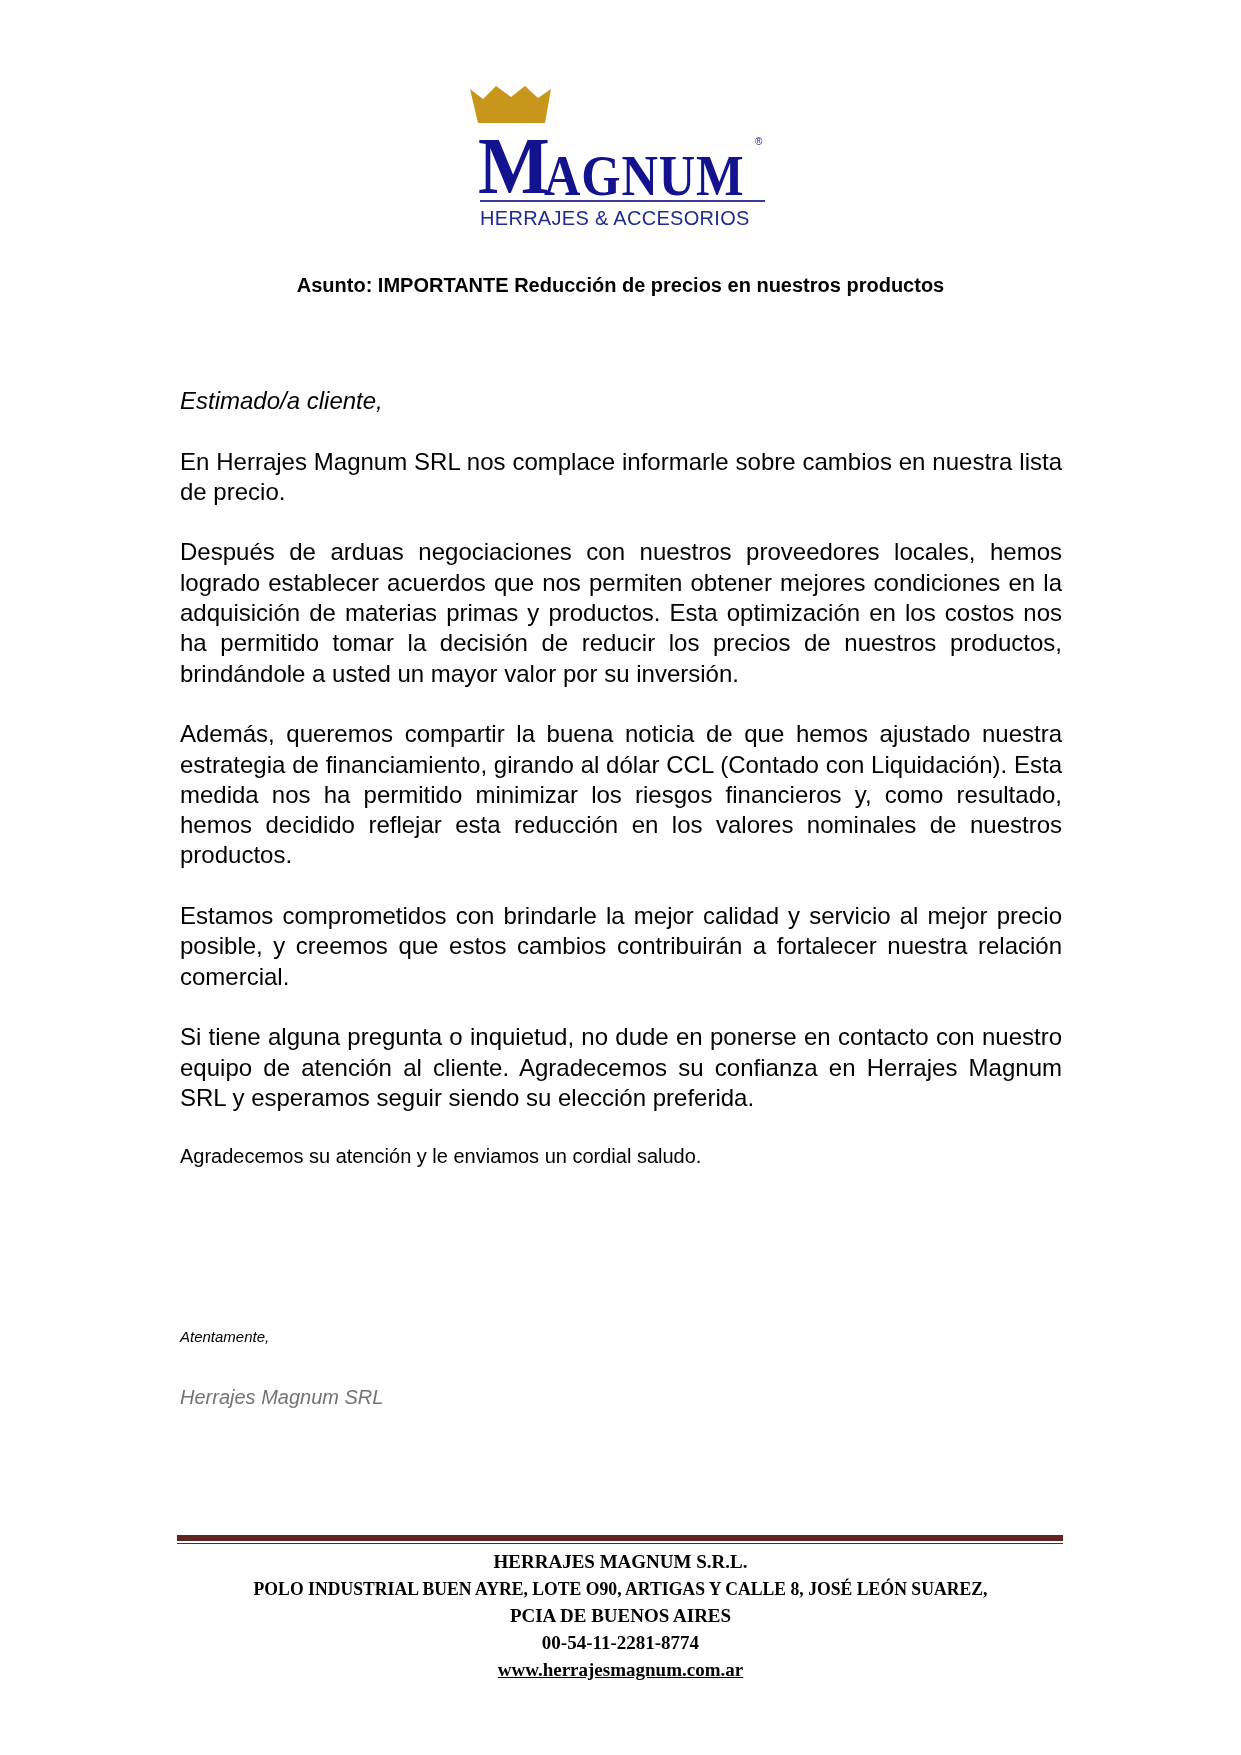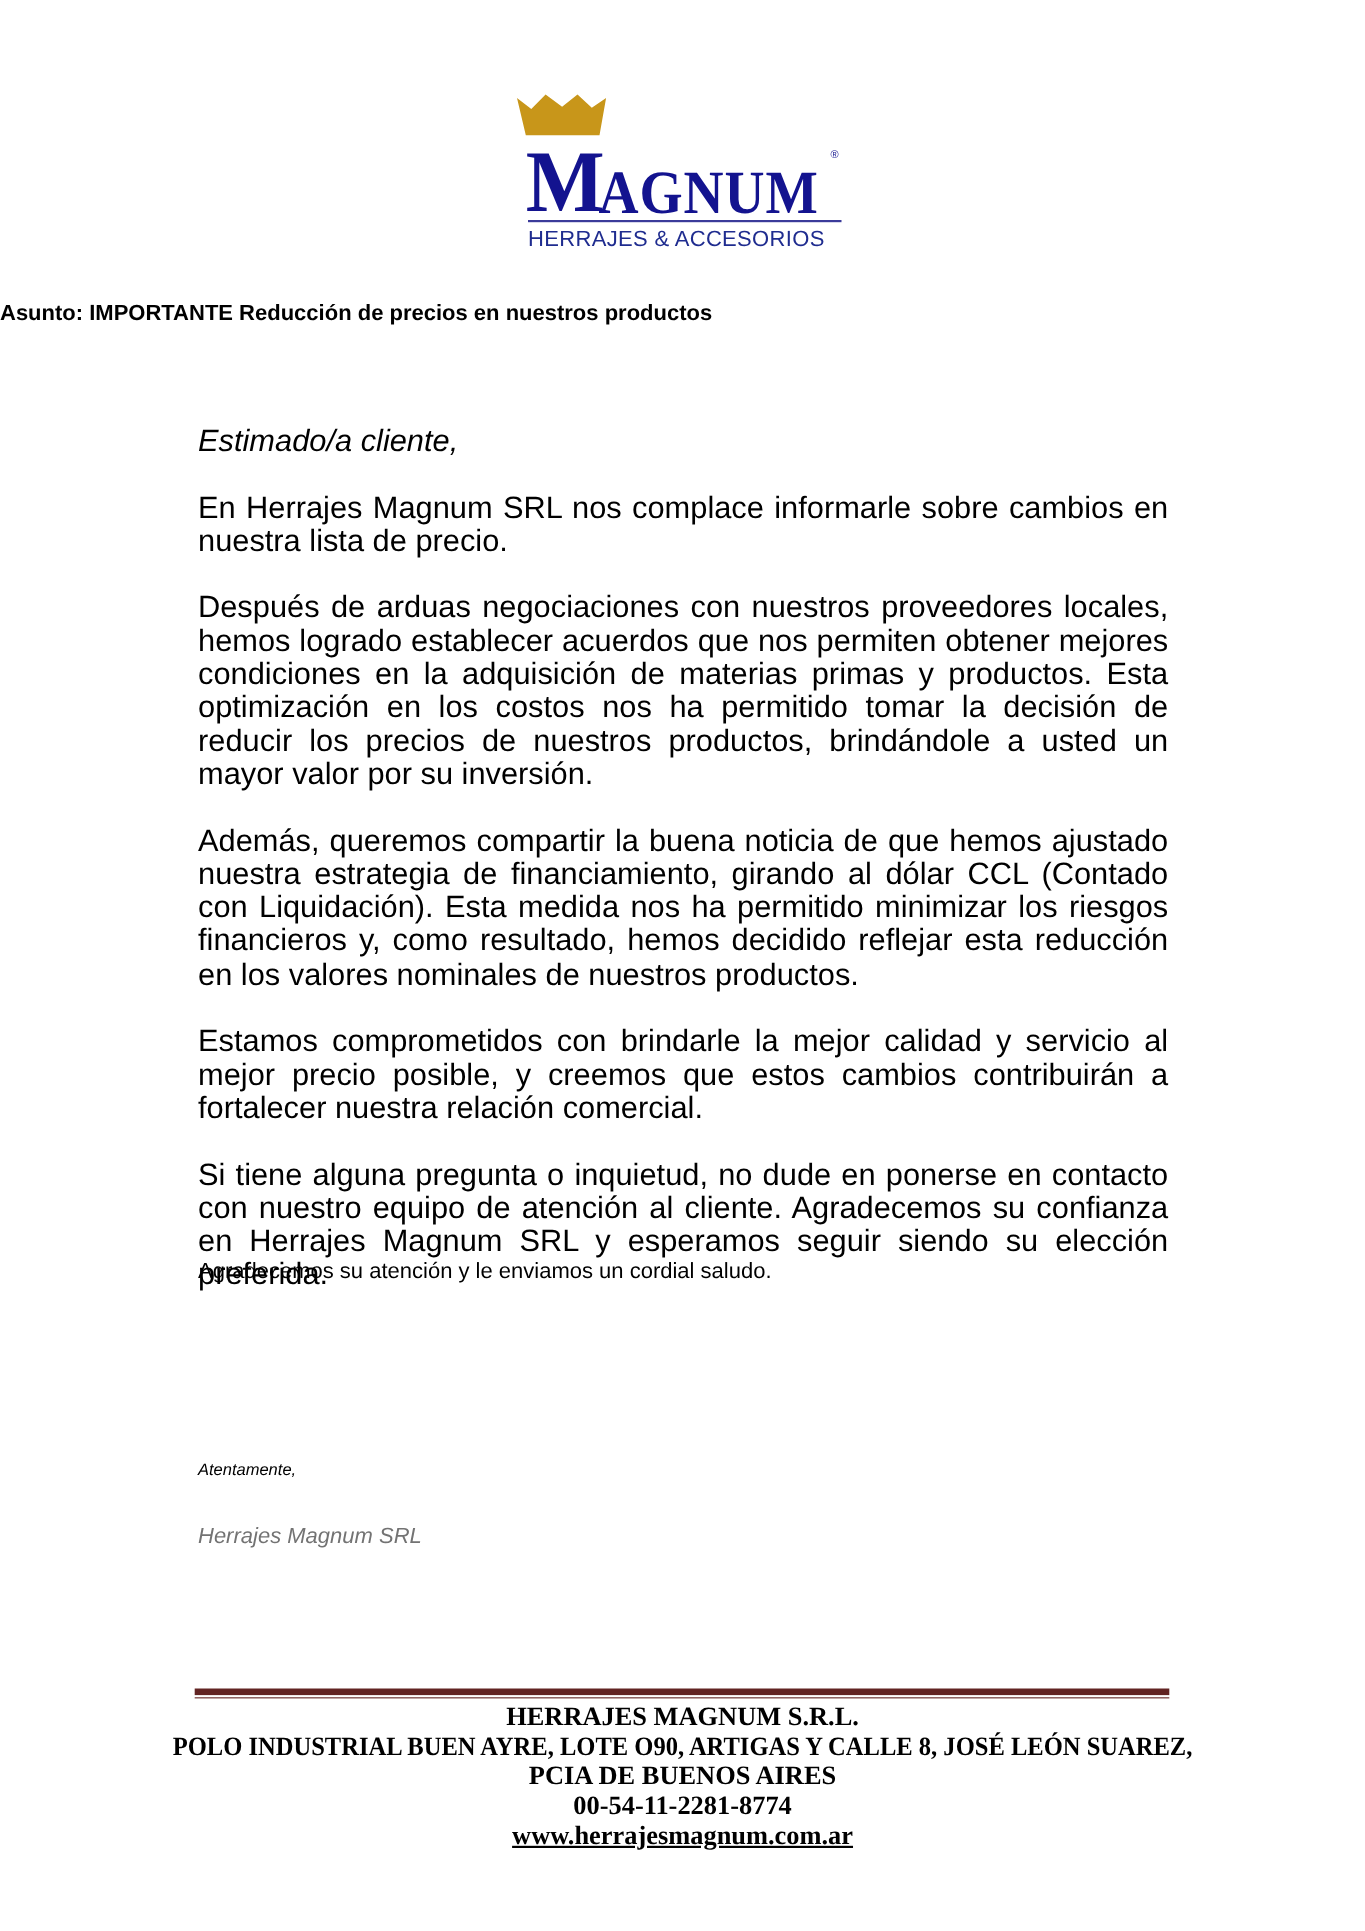--- a/index.html
+++ b/index.html
@@ -19,42 +19,42 @@
   .reg { position: absolute; left: 289px; top: 54px; font-family: "Liberation Sans", sans-serif; font-size: 10px; color: #13138f; }
   .logo-rule { position: absolute; left: 14px; top: 118px; width: 285px; height: 2px; background: #3b3b9a; }
   .tagline {
     position: absolute; left: 14px; top: 125px; width: 285px;
     font-family: Liberation Sans, sans-serif; font-size: 20px; color: #1f2c8f;
     white-space: nowrap; letter-spacing: 0.3px; line-height: 22px;
   }
 
   
   .subject {
-    position: absolute; left: 0; width: 1241px; top: 272px; 
+    position: absolute; left: 0; width: 1241px; top: 272px; text-align: center;
     font-family: "Liberation Sans", sans-serif; font-weight: bold; font-size: 20px;
     color: #000; line-height: 26px;
   }
 
   
   .body {
     position: absolute; left: 180px; width: 882px; top: 386px;
-    font-family: "Liberation Sans", sans-serif; font-size: 28px; line-height: 30.3px; color: #000;
+    font-family: "Liberation Sans", sans-serif; font-size: 24px; line-height: 30.3px; color: #000;
   }
   .body p { margin: 0 0 30.3px 0; text-align: justify; text-align-last: left; }
   .body p.italic { font-style: italic; }
   .closing { position: absolute; left: 180px; top: 1141px; font-family: "Liberation Sans", sans-serif; font-size: 20px; line-height: 30px; color: #000; text-align: right; }
   .signoff { position: absolute; left: 180px; top: 1322px; font-family: "Liberation Sans", sans-serif; font-size: 15px; font-style: italic; line-height: 30px; color: #000; }
   .signature { position: absolute; left: 180px; top: 1382px; font-family: "Liberation Sans", sans-serif; font-size: 20px; font-style: italic; line-height: 30px; color: #737373; }
 
   
   .footer-rule-thick { position: absolute; left: 177px; top: 1535px; width: 886px; height: 6px; background: #622423; }
   .footer-rule-thin { position: absolute; left: 177px; top: 1543px; width: 886px; height: 1px; background: #622423; }
   .footer {
     position: absolute; left: 0; width: 1241px; top: 1548px; text-align: center;
-    font-family: "Liberation Serif", serif; font-weight: bold; font-size: 24px; color: #000;
+    font-family: "Liberation Serif", serif; font-weight: bold; font-size: 19px; color: #000;
     line-height: 27px;
   }
   .footer div { white-space: nowrap; }
   .footer .addr { transform: scaleX(0.93); transform-origin: center; }
   .footer a { color: #000; text-decoration: underline; }
 </style>
 </head>
 <body>
 
 <div class="page">

